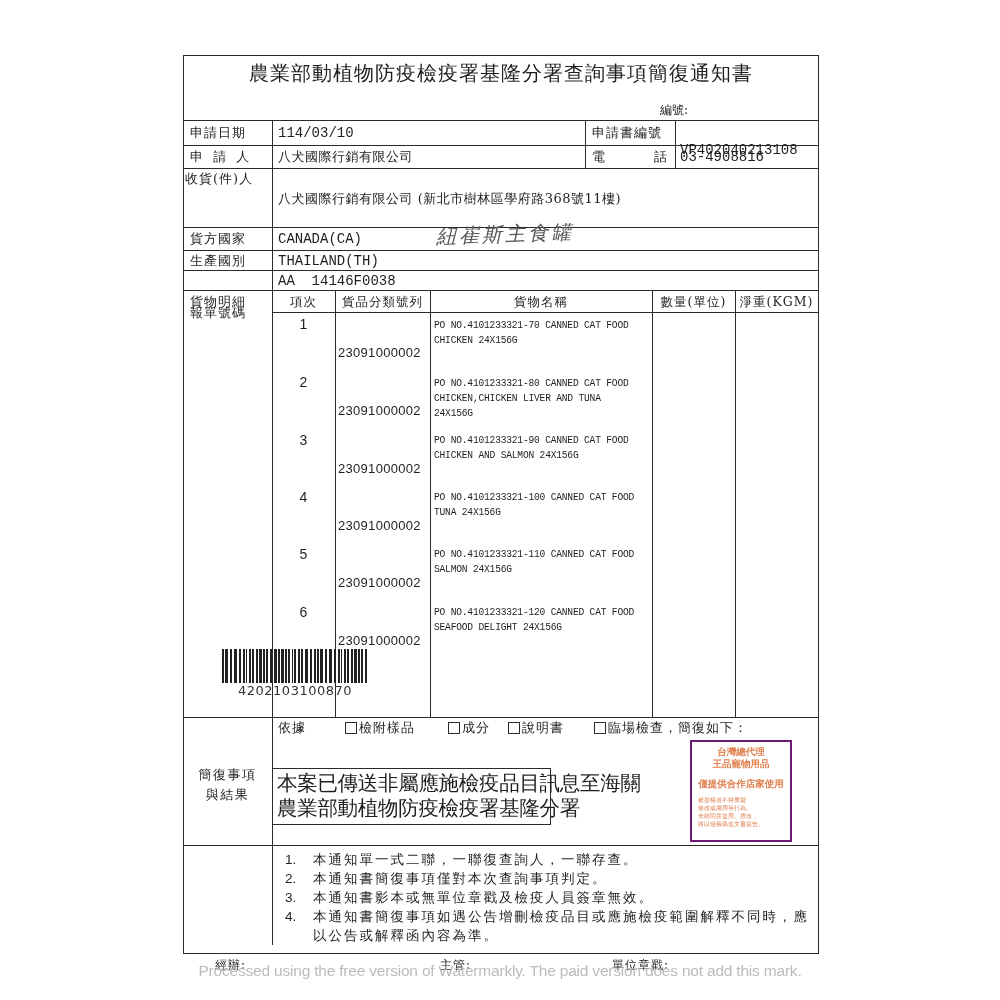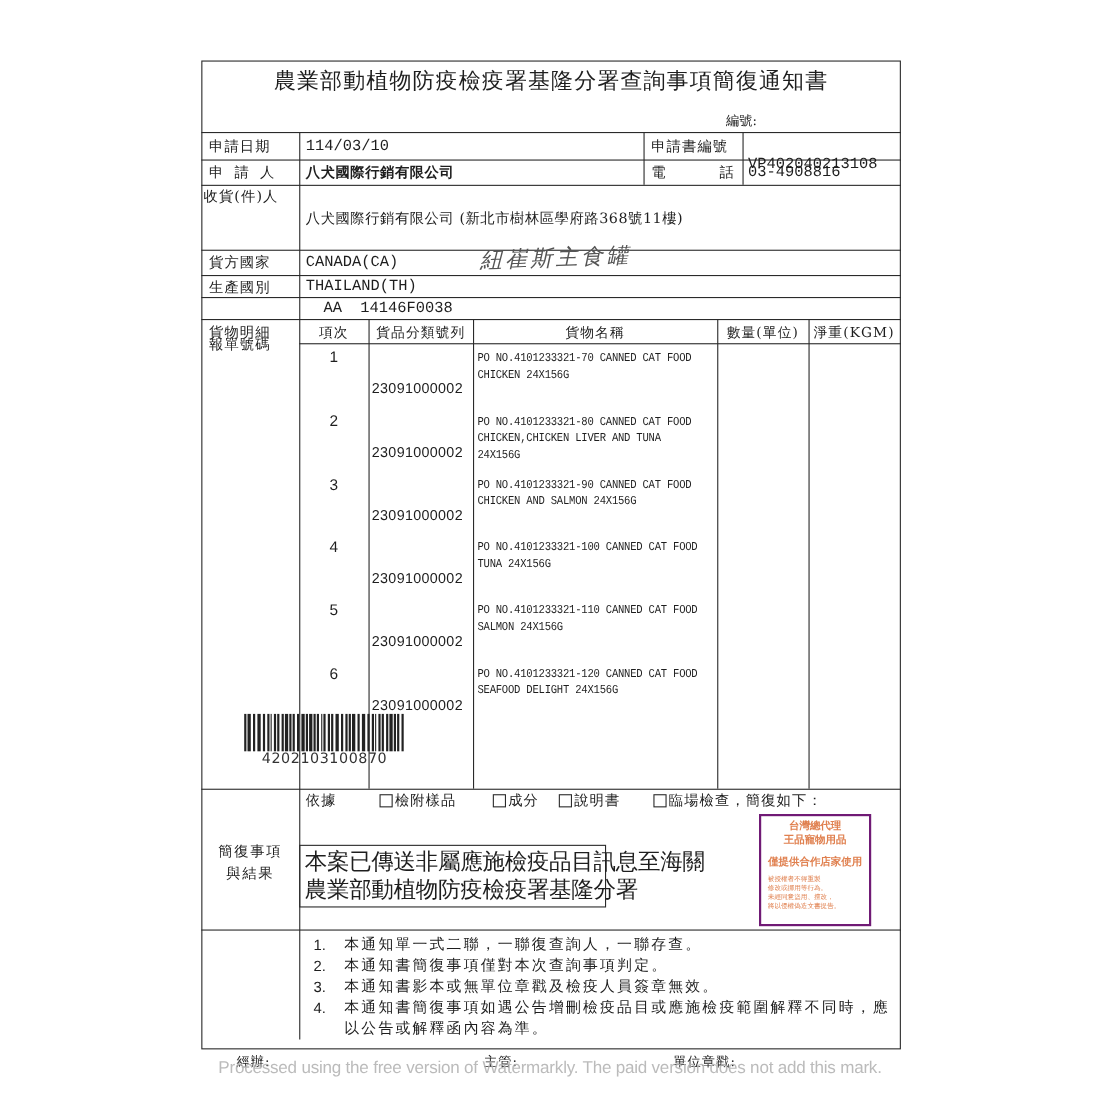--- a/index.html
+++ b/index.html
@@ -74,37 +74,37 @@
 <div class="vl" style="left:430px; top:290px; height:427px;"></div>
 <div class="vl" style="left:652px; top:290px; height:427px;"></div>
 <div class="vl" style="left:735px; top:290px; height:427px;"></div>
 
 <div class="lbl" style="left:190px; top:121px; height:24px;">申請日期</div>
 <div class="val" style="left:278px; top:121px; height:24px;">114/03/10</div>
 <div class="lbl" style="left:592px; top:121px; height:24px;">申請書編號</div>
 <div class="val" style="left:680px; top:138px; height:24px;">VP402040213108</div>
 
 <div class="lbl" style="left:190px; top:146px; height:22px; letter-spacing:3px;">申 請 人</div>
-<div class="cjkval" style="left:278px; top:146px; height:22px;font-weight:bold;">八犬國際行銷有限公司</div>
+<div class="cjkval" style="left:278px; top:146px; height:22px;">八犬國際行銷有限公司</div>
 <div class="lbl" style="left:592px; top:146px; height:22px;">電</div>
 <div class="lbl" style="left:654px; top:146px; height:22px;">話</div>
 <div class="val" style="left:680px; top:146px; height:22px;">03-4908816</div>
 
 <div class="lbl" style="left:185px; top:169px; height:20px;">收貨(件)人</div>
 <div class="cjkval" style="left:278px; top:188px; height:22px;">八犬國際行銷有限公司 (新北市樹林區學府路368號11樓)</div>
 
 <div class="lbl" style="left:190px; top:228px; height:22px;">貨方國家</div>
 <div class="val" style="left:278px; top:228px; height:22px;">CANADA(CA)</div>
 <div class="handwriting">紐崔斯主食罐</div>
 
 <div class="lbl" style="left:190px; top:251px; height:19px;">生產國別</div>
 <div class="val" style="left:278px; top:251px; height:19px;">THAILAND(TH)</div>
 
 <div class="lbl" style="left:190px; top:271px; height:19px;margin-top:32px;">報單號碼</div>
-<div class="val" style="left:294px; top:271px; height:19px; white-space:pre;">AA  14146F0038</div>
+<div class="val" style="left:278px; top:271px; height:19px; white-space:pre;">AA  14146F0038</div>
 
 <div class="lbl" style="left:190px; top:291px; height:21px;">貨物明細</div>
 <div class="gh" style="left:272px; width:63px;">項次</div>
 <div class="gh" style="left:335px; width:95px;">貨品分類號列</div>
 <div class="gh" style="left:430px; width:222px;">貨物名稱</div>
 <div class="gh" style="left:652px; width:83px;">數量(單位)</div>
 <div class="gh" style="left:735px; width:83px;">淨重(KGM)</div>
 
 <div>
   <div class="item-no" style="top:316px;">1</div>

